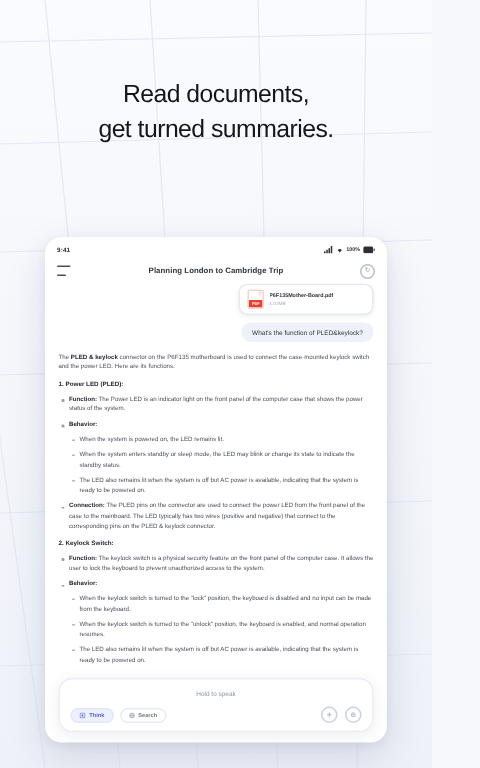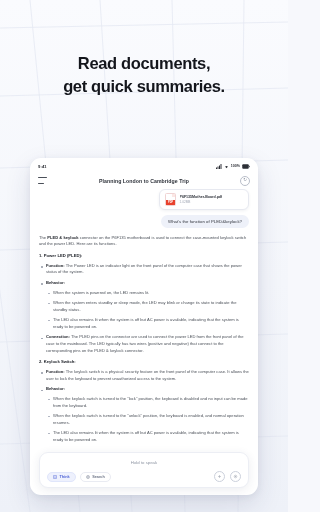--- a/index.html
+++ b/index.html
@@ -8,21 +8,21 @@
     font-family:"Liberation Sans","DejaVu Sans",sans-serif;
     background:#f7f8fc;
     position:relative;
   }
   
   .backdrop{position:absolute;inset:0;background:linear-gradient(180deg,#fafbfe 0%,#f4f6fb 55%,#eef1f8 100%);overflow:hidden;}
   .backdrop svg{position:absolute;inset:0;width:288px;height:512px;}
   
   .headline{
     position:absolute;left:0;right:0;top:52px;text-align:center;
-    font-size:16.5px;font-weight:700;color:#14161c;line-height:1.42;
+    font-size:16.5px;font-weight:400;color:#14161c;line-height:1.42;
     letter-spacing:-0.35px;
   }
   .headline .l2{display:block;}
   
   .tablet{
     position:absolute;left:30px;top:158px;width:228px;height:337px;
     background:#ffffff;border-radius:11px;
     box-shadow:0 10px 26px rgba(40,50,90,.13),0 2px 7px rgba(40,50,90,.07);
     overflow:hidden;display:flex;flex-direction:column;
   }
@@ -111,21 +111,21 @@
       <line x1="0" y1="168" x2="288" y2="160"></line>
       <line x1="0" y1="250" x2="288" y2="242"></line>
       <line x1="0" y1="342" x2="288" y2="334"></line>
       <line x1="0" y1="444" x2="288" y2="436"></line>
     </g>
   </svg>
 </div>
 
 <div class="headline">
   <span>Read documents,</span>
-  <span class="l2">get quick summaries.</span>
+  <span class="l2">get turned summaries.</span>
 </div>
 
 <div class="tablet">
 
   <div class="statusbar">
     <div class="sb-time">9:41</div>
     <div class="sb-right">
       <svg width="6" height="5" viewBox="0 0 12 10">
         <rect x="0" y="7" width="2" height="3" fill="#2c2f36"></rect>
         <rect x="3" y="5" width="2" height="5" fill="#2c2f36"></rect>

